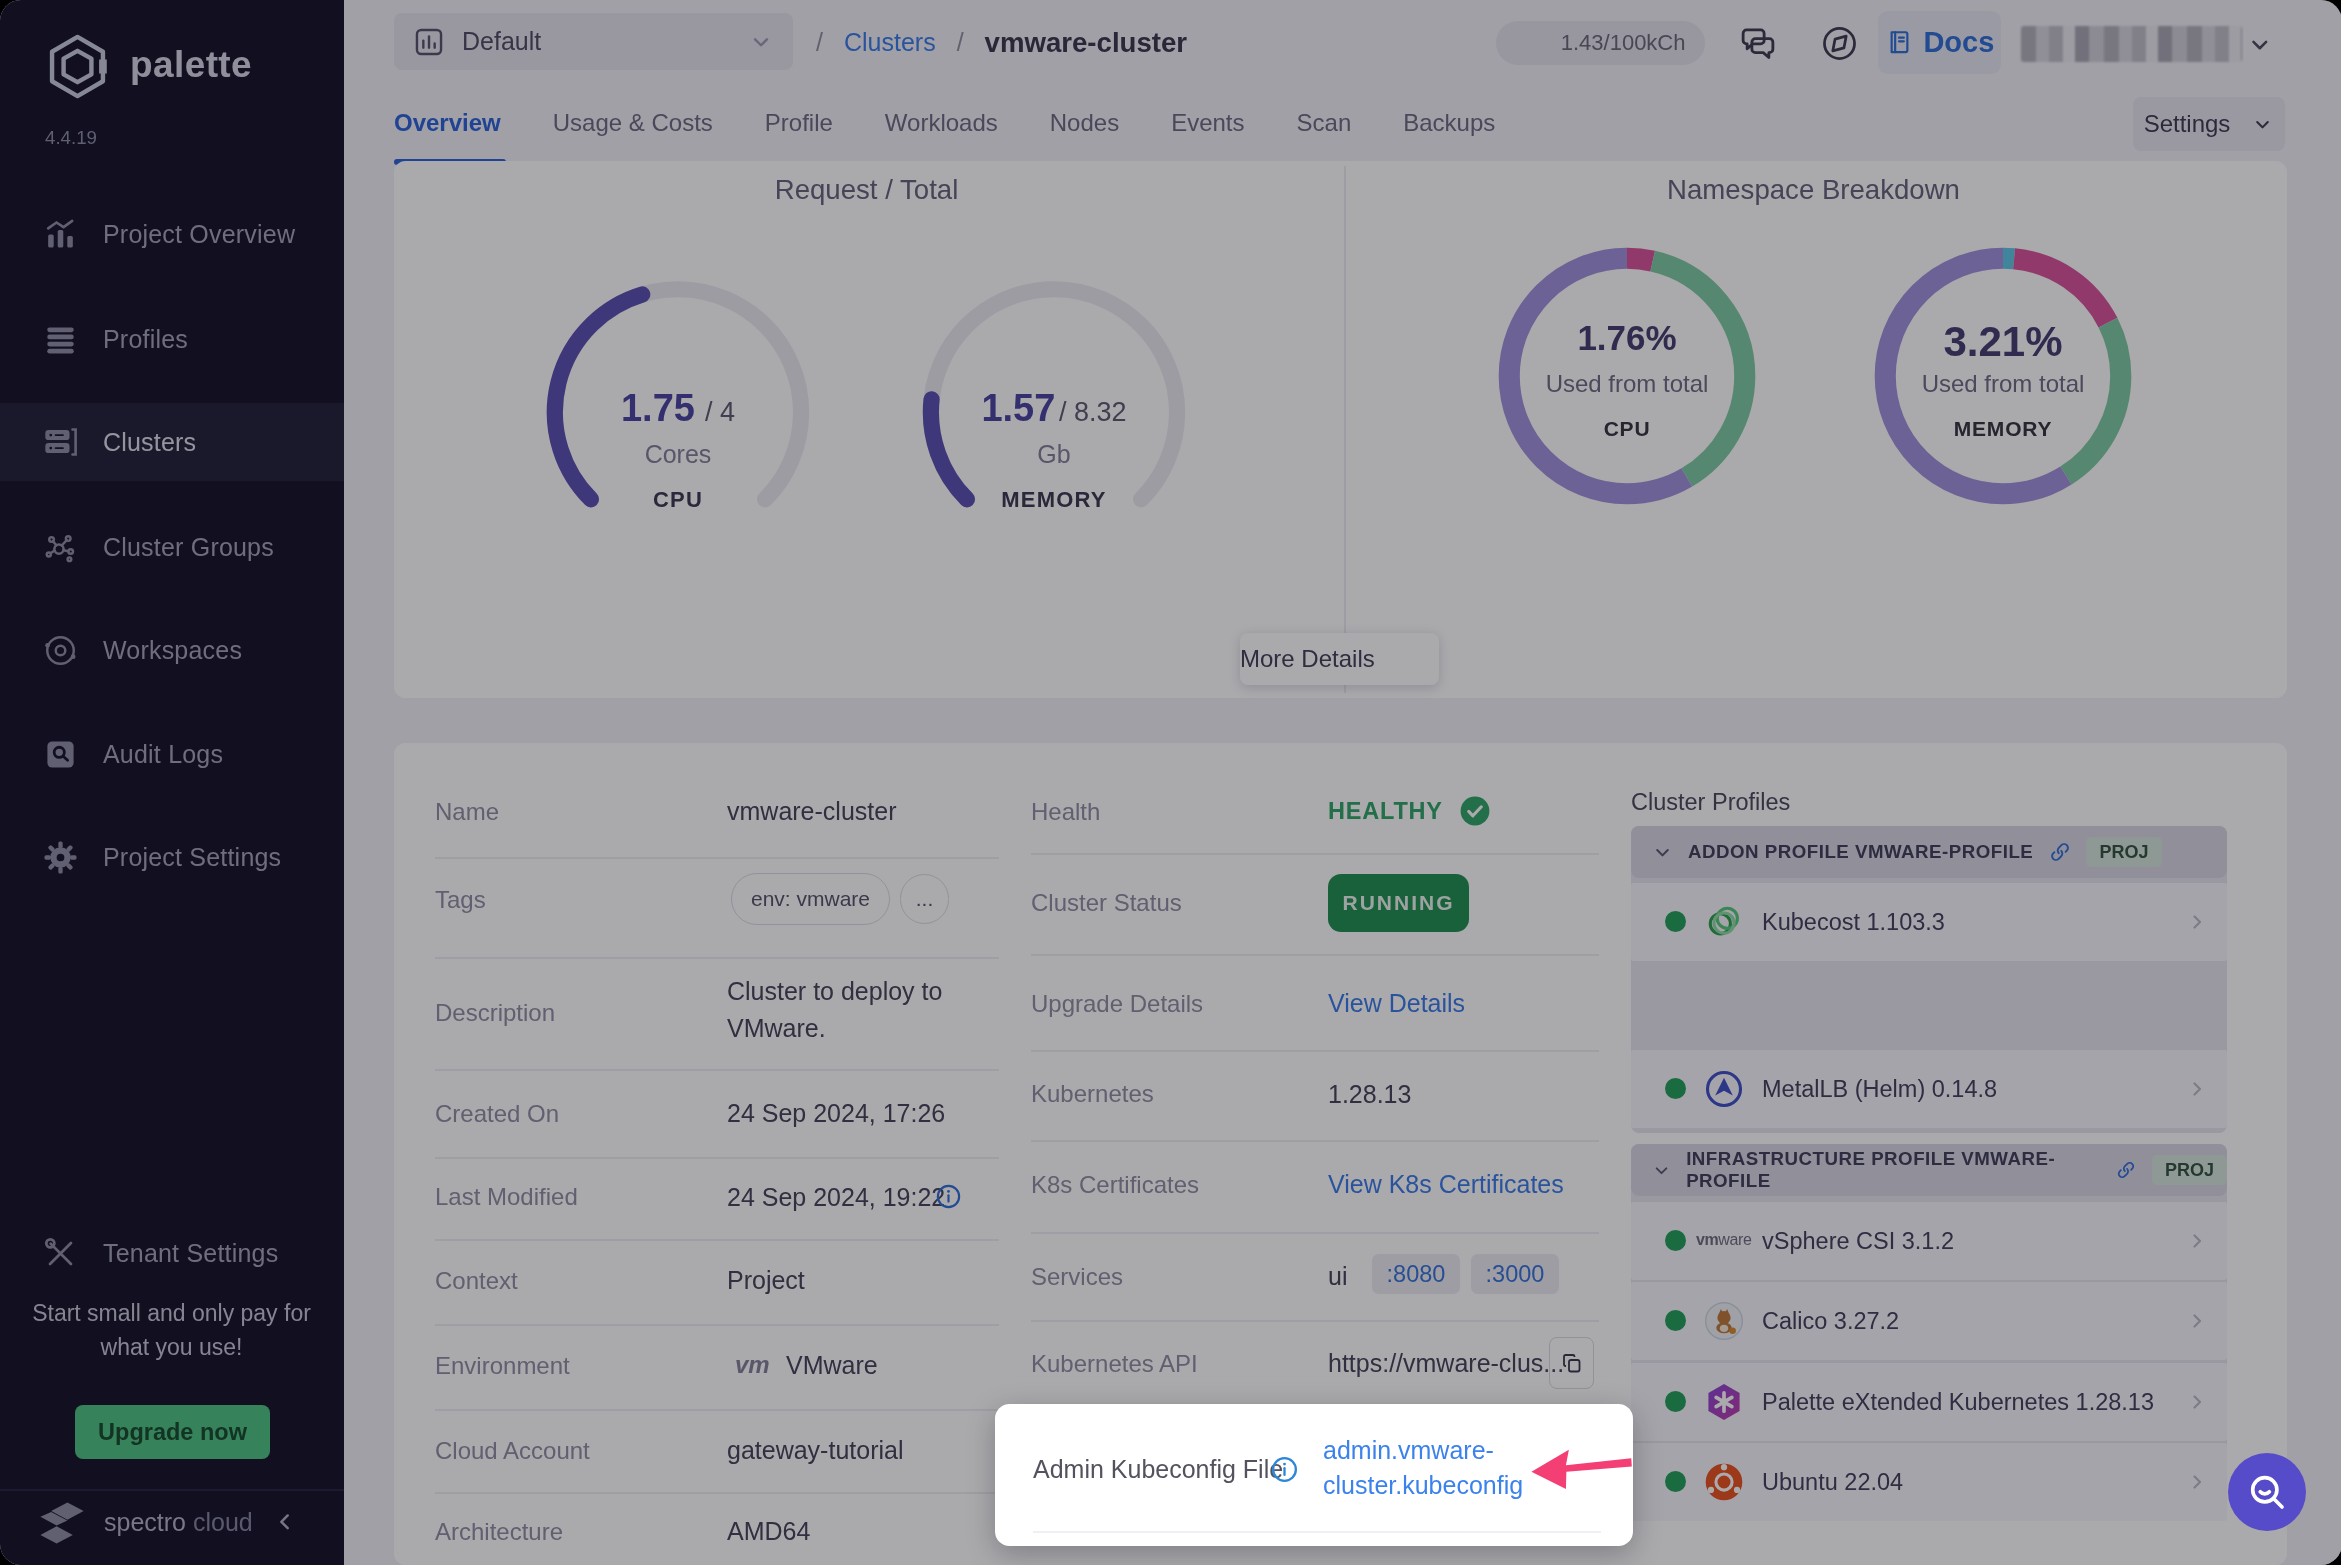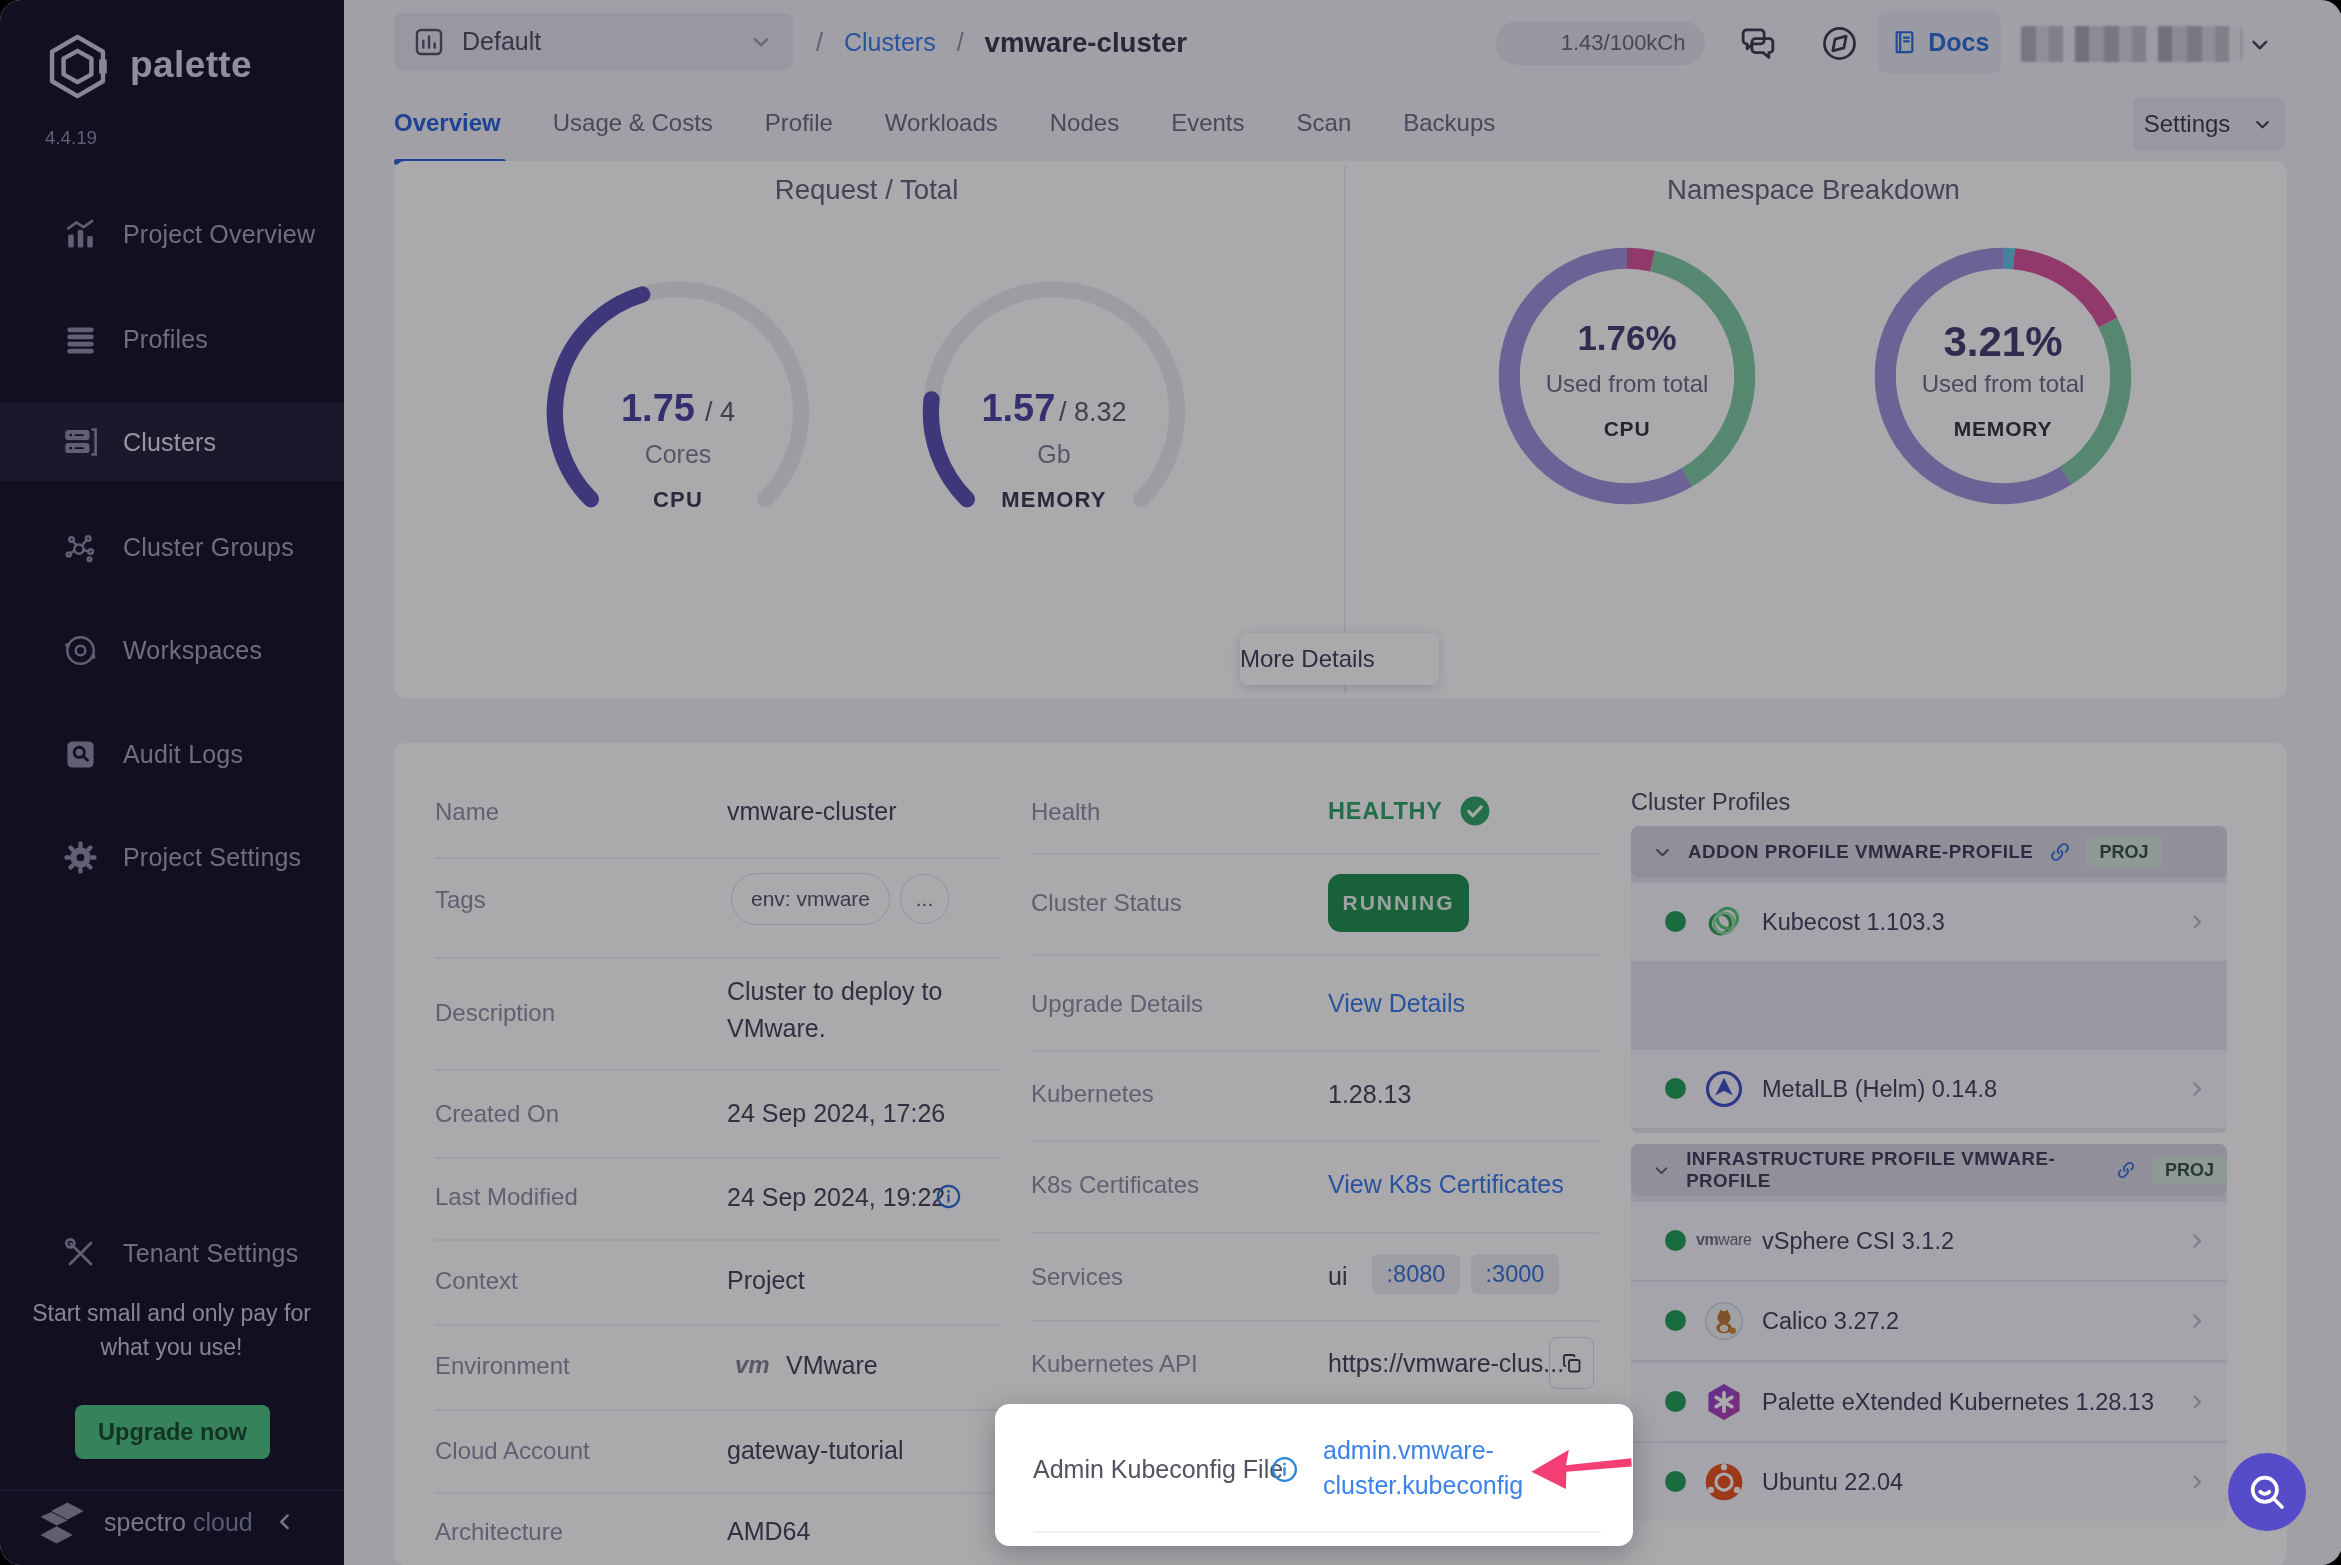--- a/index.html
+++ b/index.html
@@ -6,21 +6,21 @@
   html,body { background:#000; }
   body { font-family:"Liberation Sans","DejaVu Sans",sans-serif; }
   #screen { position:relative; width:2342px; height:1565px; background:#f1f1f7;
             border-radius:21px; overflow:hidden; }
   .abs { position:absolute; }
   svg.ic { display:block; }
 
   
   #sidebar { position:absolute; left:0; top:0; width:344px; height:1565px; background:#151329; }
   .nav-item { position:absolute; left:0; width:344px; height:78px; display:flex; align-items:center;
-              gap:24px; padding-left:62px; color:#8e8fa6; cursor:pointer; }
+              gap:24px; padding-left:42px; color:#8e8fa6; cursor:pointer; }
   .nav-item .lbl { font-size:25px; color:#a4a5ba; letter-spacing:0.2px; }
   .nav-item.active { background:#232139; }
   .nav-item.active .lbl { color:#dfe0ec; }
 
   
   .pill { border-radius:22px; background:#e3e3ec; }
   .ddown { display:flex; align-items:center; background:#e5e5ed; border-radius:8px; }
 
   
   .row-label { font-size:24px; color:#8f8ea4; }
@@ -366,21 +366,21 @@
   <svg class="ic abs" style="left:1737px;top:22px;color:#3c3c50;cursor:pointer" width="42" height="42" viewBox="0 0 52 52">
       <use href="#sy-chat"></use>
     </svg>
   <svg class="ic abs" style="left:1819px;top:23px;color:#3c3c50;cursor:pointer" width="41" height="41" viewBox="0 0 50 50">
       <use href="#sy-compass"></use>
     </svg>
   <div class="abs" style="left:1878px;top:10.5px;width:123px;height:63px;background:#e7e9f3;border-radius:9.7px;display:flex;align-items:center;justify-content:center;gap:9.7px;cursor:pointer">
     <svg class="ic" style="color:#2e6fd8" width="29" height="29" viewBox="0 0 36 36">
         <use href="#sy-book"></use>
       </svg>
-    <span style="font-size:25px;font-weight:600;color:#2e6fd8">Docs</span>
+    <span style="font-size:29px;font-weight:600;color:#2e6fd8">Docs</span>
   </div>
   <div class="blurname abs" style="left:2021px;top:26px;width:221px;height:36px"></div>
   <svg class="ic abs" style="left:2246px;top:31px;color:#4c4c60;cursor:pointer" width="27.6" height="27.6" viewBox="0 0 34 34">
       <use href="#sy-chd"></use>
     </svg>
 
   <div class="abs" style="left:394px;top:85px;height:76px;display:flex;align-items:center;gap:52px">
     <span class="tab active">Overview</span>
     <span class="tab">Usage &amp; Costs</span>
     <span class="tab">Profile</span>

